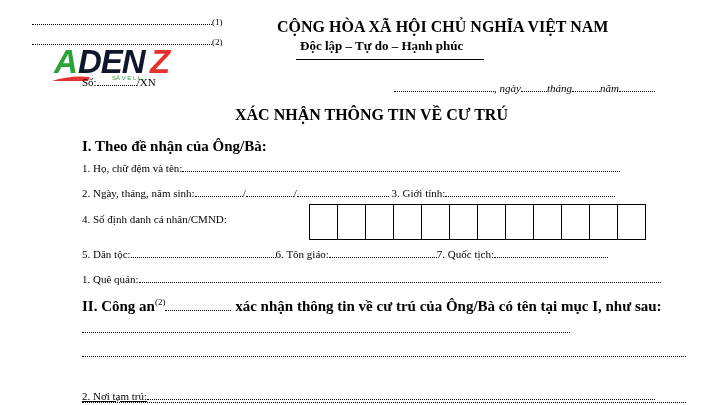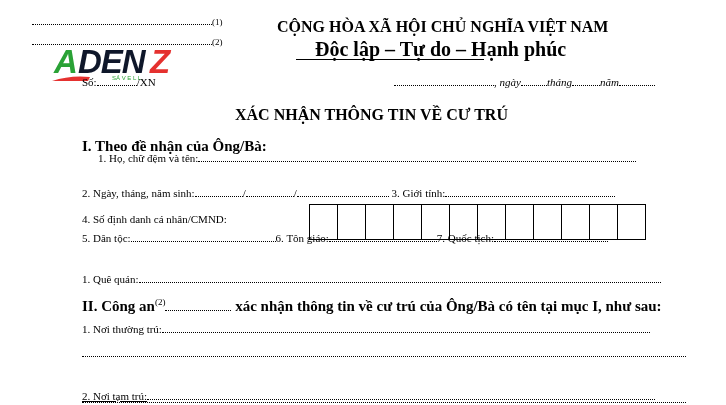--- a/index.html
+++ b/index.html
@@ -1,21 +1,21 @@
 <!DOCTYPE html>
 <html><head>
 <meta charset="utf-8">
 <style>
   html, body { margin:0; padding:0; background:#fff; }
   body { width:726px; height:405px; overflow:hidden; position:relative;
          font-family:"Liberation Serif","DejaVu Serif",serif; color:#000; }
   .abs { position:absolute; white-space:nowrap; }
   .dots { border-bottom:1px dotted #000; display:inline-block; height:1px; vertical-align:baseline; }
   .b { font-weight:bold; }
-  .i { font-style:italic; }
+  .i { font-style:italic;margin-top:6px; }
   .sup { font-size:9px; vertical-align:super; }
   .f14 { font-size:11px; }
   .f15 { font-size:15px; }
   .id-grid { position:absolute; left:309px; top:204px; display:flex; border-left:1px solid #000; }
   .id-cell { width:28px; height:36px; border:1px solid #000; border-left:none; box-sizing:border-box; }
   .logo { position:absolute; left:50px; top:45px; width:132px; height:40px; }
   .logo-text { font-family:"Liberation Sans","DejaVu Sans",sans-serif; font-weight:bold; font-size:33px; font-style:italic; letter-spacing:-1px; }
 </style>
 </head>
 <body>
@@ -35,32 +35,32 @@
   <span class="abs logo-text" style="left:28px;top:-2px;color:#0f172a;">DEN</span>
   <span class="abs logo-text" style="left:100px;top:-2px;color:#e5312f;">Z</span>
   <span class="abs" style="left:62px;top:30px;font-size:6px;color:#2aa236;font-family:'Liberation Sans',sans-serif;">SÁ V E L L</span>
 </div>
 
 <div class="abs f14" style="left:82px;top:76px;">
   <span>Số:</span><span class="dots" style="width:40px;"></span><span>/XN</span>
 </div>
 
 <div class="abs b" style="left:277px;top:18px;font-size:16px;">CỘNG HÒA XÃ HỘI CHỦ NGHĨA VIỆT NAM</div>
-<div class="abs b" style="left:315px;top:38px;font-size:20px;">Độc lập – Tự do – Hạnh phúc</div>
+<div class="abs b" style="left:300px;top:38px;font-size:13px;">Độc lập – Tự do – Hạnh phúc</div>
 <div class="abs" style="left:296px;top:59px;width:188px;border-top:1px solid #000;"></div>
 
 <div class="abs i f14" style="left:394px;top:76px;">
   <span class="dots" style="width:100px;"></span><span>,</span> <span>ngày</span><span class="dots" style="width:26px;"></span><span>tháng</span><span class="dots" style="width:28px;"></span><span>năm</span><span class="dots" style="width:36px;"></span>
 </div>
 
 <div class="abs b" style="left:235px;top:106px;font-size:16px;">XÁC NHẬN THÔNG TIN VỀ CƯ TRÚ</div>
 
 <div class="abs b f15" style="left:82px;top:138px;">I. Theo đề nhận của Ông/Bà:</div>
 
-<div class="abs f14" style="left:82px;top:152px;margin-left:16px;">
+<div class="abs f14" style="left:82px;top:162px;">
   <span>1. Họ, chữ đệm và tên:</span><span class="dots" style="width:438px;"></span>
 </div>
 
 <div class="abs f14" style="left:82px;top:187px;">
   <span>2. Ngày, tháng, năm sinh:</span><span class="dots" style="width:48px;"></span><span>/</span><span class="dots" style="width:48px;"></span><span>/</span><span class="dots" style="width:92px;"></span>
   <span>3. Giới tính:</span><span class="dots" style="width:170px;"></span>
 </div>
 
 <div class="abs f14" style="left:82px;top:213px;text-align:center;">4. Số định danh cá nhân/CMND:</div>
 <div class="id-grid">
@@ -71,34 +71,34 @@
   <div class="id-cell"></div>
   <div class="id-cell"></div>
   <div class="id-cell"></div>
   <div class="id-cell"></div>
   <div class="id-cell"></div>
   <div class="id-cell"></div>
   <div class="id-cell"></div>
   <div class="id-cell"></div>
 </div>
 
-<div class="abs f14" style="left:82px;top:232px;">
+<div class="abs f14" style="left:82px;top:248px;">
   <span>5. Dân tộc:</span><span class="dots" style="width:145px;"></span><span>6. Tôn giáo:</span><span class="dots" style="width:108px;"></span><span>7. Quốc tịch:</span><span class="dots" style="width:114px;"></span>
 </div>
 
 <div class="abs f14" style="left:82px;top:273px;">
   <span>1. Quê quán:</span><span class="dots" style="width:522px;"></span>
 </div>
 
 <div class="abs b f15" style="left:82px;top:297px;">
   <span>II. Công an</span><span class="sup" style="font-weight:normal;">(2)</span><span class="dots" style="width:66px;"></span>
   <span>xác nhận thông tin về cư trú của Ông/Bà có tên tại mục I, như sau:</span>
 </div>
 
 <div class="abs f14" style="left:82px;top:323px;">
-  <span>1. Nơi thường trú:</span><span class="dots" style="width:488px;"></span>
+  <span class="dots" style="width:488px;"></span>
 </div>
 <div class="abs" style="left:82px;top:356px;width:604px;border-bottom:1px dotted #000;"></div>
 
 <div class="abs f14" style="left:82px;top:390px;text-decoration:underline;">
   <span>2. Nơi tạm trú:</span><span class="dots" style="width:508px;"></span>
 </div>
 <div class="abs" style="left:82px;top:402px;width:604px;border-bottom:1px dotted #000;"></div>
 
 </body></html>

